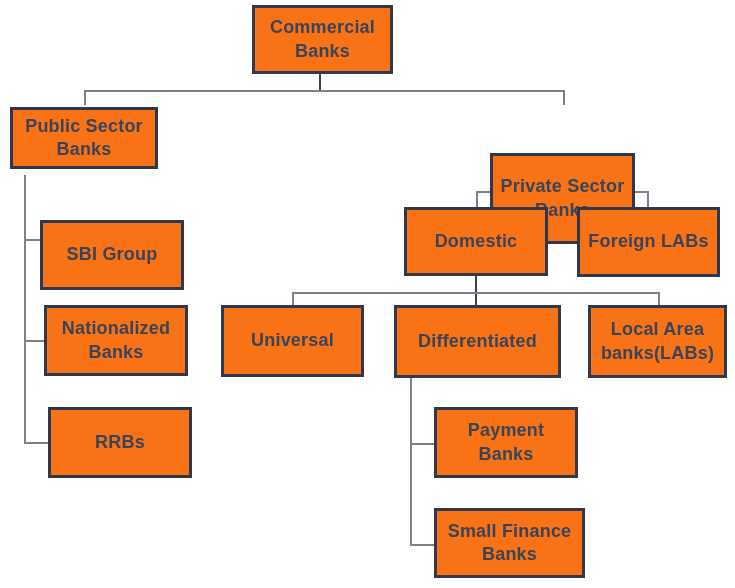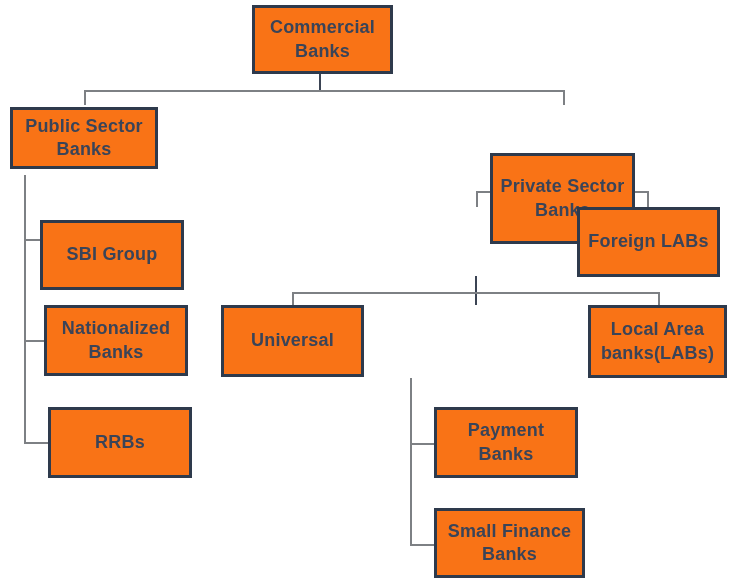--- a/index.html
+++ b/index.html
@@ -74,23 +74,25 @@
   <div class="node" style="left:10px; top:87px; width:148px; height:62px;margin-top:20px;">Public  Sector
 Banks</div>
   <div class="node" style="left:490px; top:105px; width:145px; height:91px;margin-top:48px;">Private Sector
 Banks</div>
 
   <div class="node" style="left:40px; top:205px; width:144px; height:70px;margin-top:15px;">SBI Group</div>
   <div class="node" style="left:44px; top:305px; width:144px; height:71px;">Nationalized
 Banks</div>
   <div class="node" style="left:48px; top:407px; width:144px; height:71px;">RRBs</div>
 
+  <div class="node" style="left:404px; top:207px; width:144px; height:69px;">Domestic</div>
   <div class="node" style="left:577px; top:207px; width:143px; height:70px;">Foreign LABs</div>
 
   <div class="node" style="left:221px; top:305px; width:143px; height:72px;">Universal</div>
+  <div class="node" style="left:394px; top:305px; width:167px; height:73px;">Differentiated</div>
   <div class="node" style="left:588px; top:305px; width:139px; height:73px;">Local Area
 banks(LABs)</div>
 
   <div class="node" style="left:434px; top:407px; width:144px; height:71px;">Payment
 Banks</div>
   <div class="node" style="left:434px; top:508px; width:151px; height:70px;">Small Finance
 Banks</div>
 
 </div>
 

